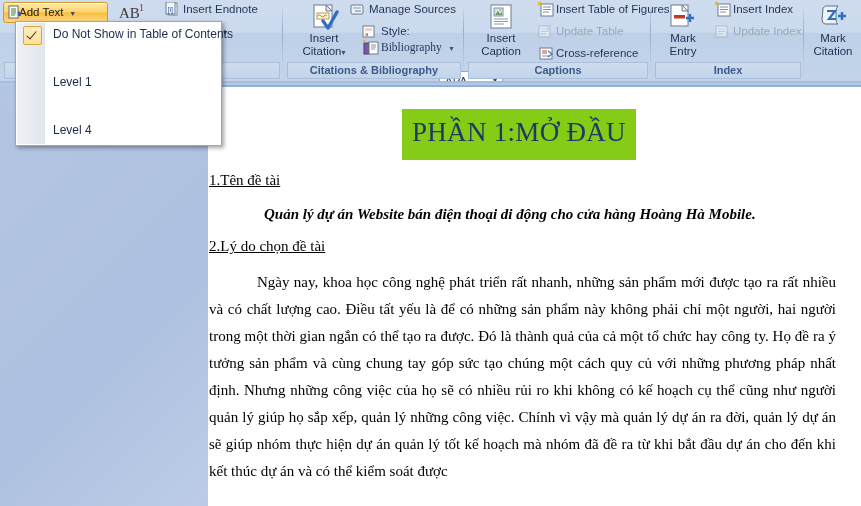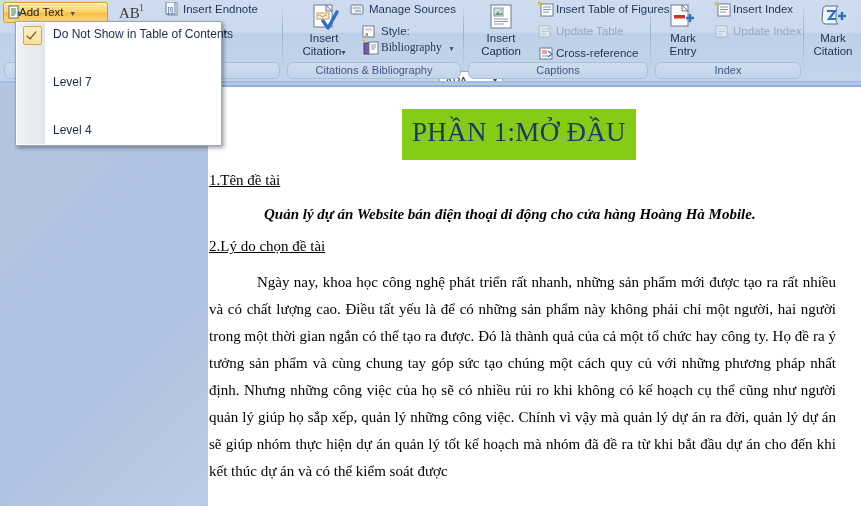--- a/index.html
+++ b/index.html
@@ -20,21 +20,21 @@
     position:absolute;left:0;top:81px;width:861px;height:4px;
     background:linear-gradient(to bottom,#9db9dc,#b9cde9);
   }
   .rgroup{position:absolute;top:0;height:81px;}
   .rsep{position:absolute;top:4px;width:1px;height:68px;
     background:linear-gradient(to bottom,rgba(255,255,255,0),#93aed0 40%,rgba(255,255,255,0));}
   .glabel{
     position:absolute;bottom:2px;height:15px;line-height:15px;text-align:center;
     font-size:11px;color:#3c5a8a;
     background:linear-gradient(to bottom,#cfdcef,#c3d4ea);
-    border:1px solid #a9c0dd;border-radius:6px;
+    border:1px solid #a9c0dd;border-radius:0;font-weight:bold;
   }
 
   .bigbtn{position:absolute;text-align:center;cursor:default;}
   .bigbtn .lbl{font-size:11.5px;color:#203354;line-height:12px;}
 
   .smallitem{
     position:absolute;height:17px;line-height:17px;font-size:11.5px;color:#1f3356;
     white-space:nowrap;padding-left:20px;cursor:default;
   }
   .smallitem.dis{color:#9aa7b8;}
@@ -345,21 +345,21 @@
 </div>
 
 <div id="addtext-menu">
   <div id="menu-gutter"></div>
 
   <div class="mitem" style="top:1px;">
     <span class="mcheck"></span>
     <span>Do Not Show in Table of Contents</span>
   </div>
   <div class="mitem" style="top:49px;">
-    <span>Level 7</span>
+    <span>Level 1</span>
   </div>
   <div class="mitem" style="top:97px;">
     <span>Level 4</span>
   </div>
 </div>
 
 <div id="workspace">
   <div id="page">
     <div id="page-top"></div>
 

